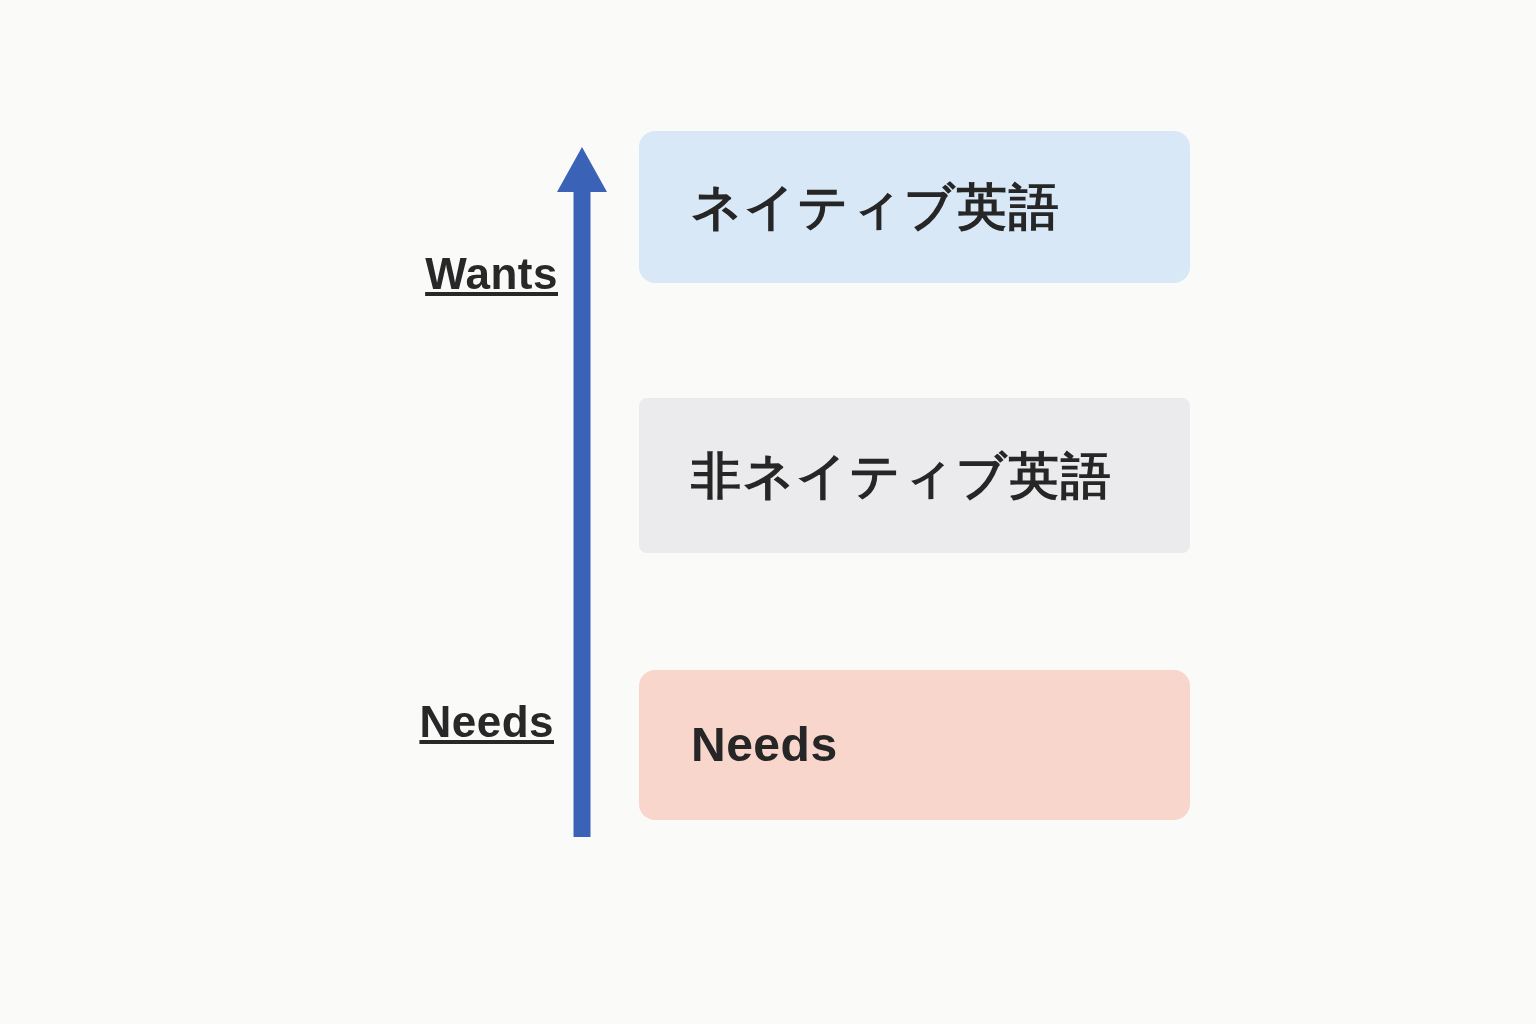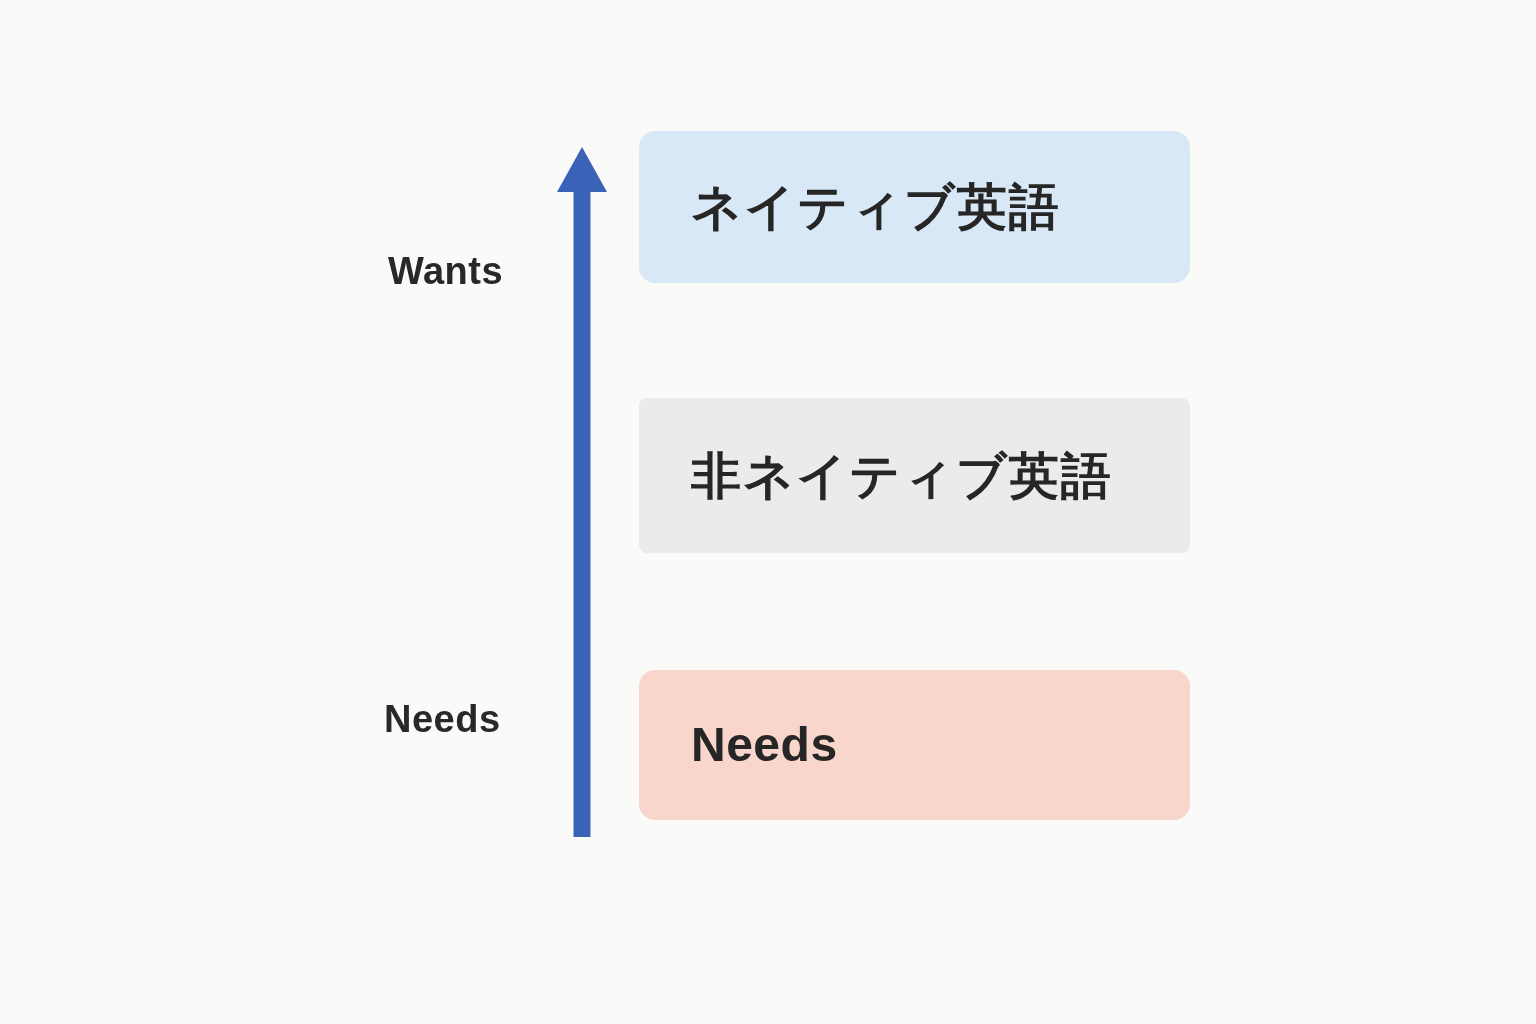--- a/index.html
+++ b/index.html
@@ -20,26 +20,28 @@
     height: 1024px;
   }
   .axis-arrow {
     position: absolute;
     left: 553px;
     top: 145px;
   }
   .axis-label {
     position: absolute;
     width: 170px;
+    text-align: right;
     right: auto;
-    font-size: 38px;
+    font-size: 44px;
     font-weight: 700;
     letter-spacing: 0.5px;
     color: #282828;
     line-height: 1;
+    text-decoration: underline;
   }
   .axis-label.wants {
     left: 388px;
     top: 252px;
   }
   .axis-label.needs {
     left: 384px;
     top: 700px;
   }
   .level-box {

